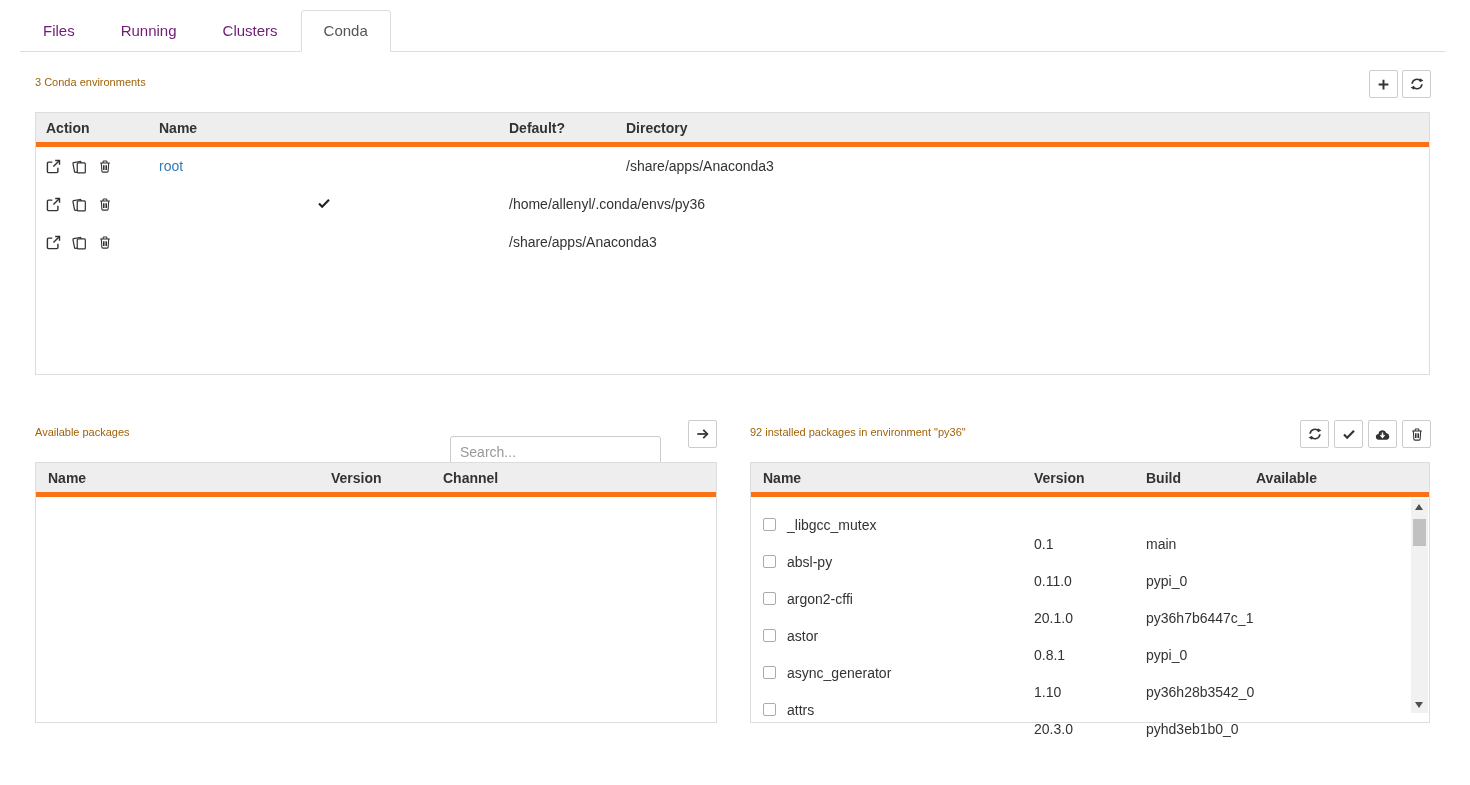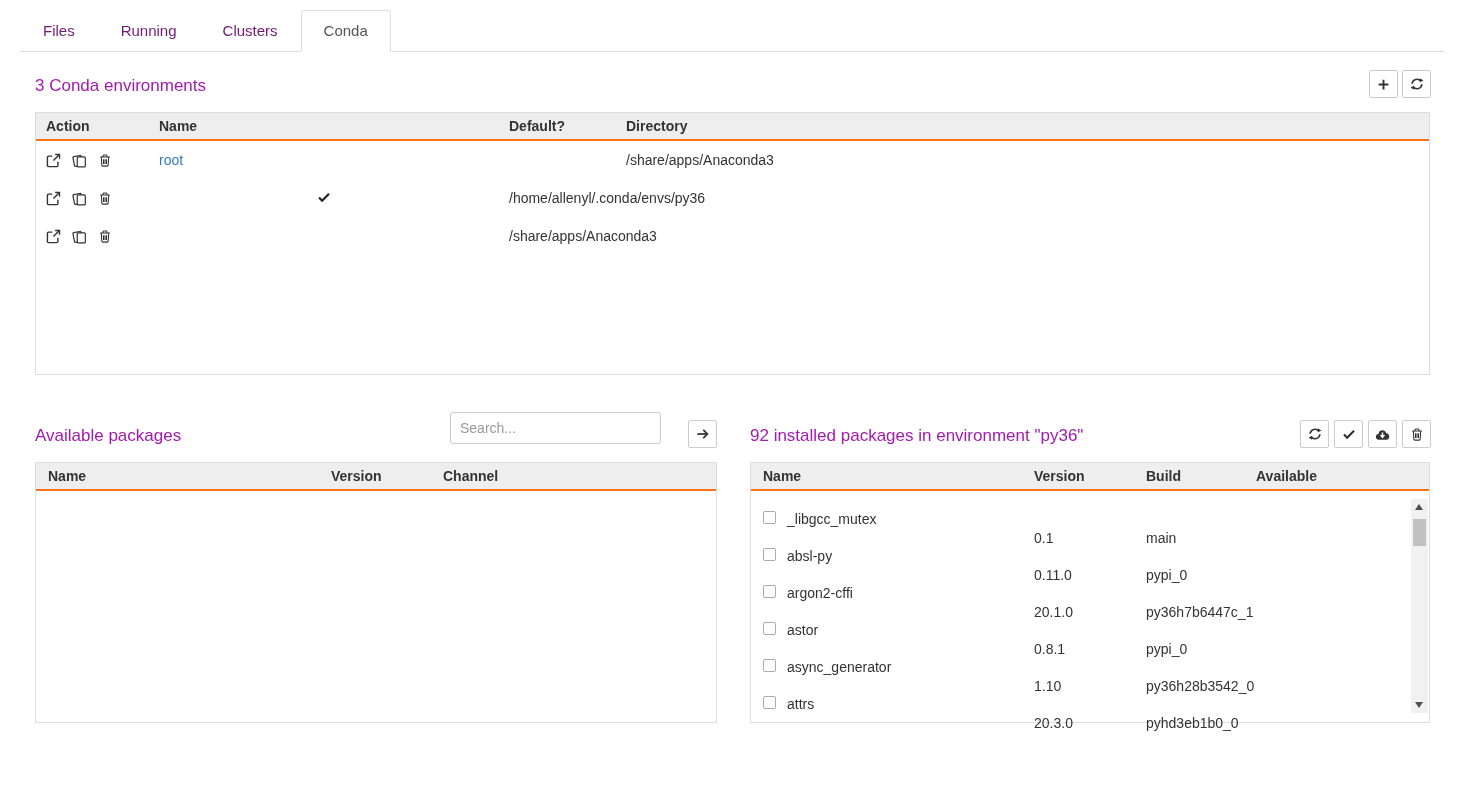--- a/index.html
+++ b/index.html
@@ -23,21 +23,21 @@
     border: 1px solid transparent; border-radius: 4px 4px 0 0;
     margin-bottom: -1px; background: transparent;
   }
   .tab.active {
     color: #555; background: #fff;
     border-color: #ddd; border-bottom-color: #fff;
     cursor: default;
   }
 
   
-  .sec-title { position: absolute; font-size: 17px; color: #a21caf; }
+  .sec-title { position: absolute; font-size: 11px; color: #a16207; }
   #env-title   { left: 35px;  top: 76px; }
   #avail-title { left: 35px;  top: 426px; }
   #inst-title  { left: 750px; top: 426px; }
 
   .toolbar { position: absolute; display: flex; gap: 5px; }
   #env-toolbar   { left: 1369px; top: 70px;  gap: 4px; }
   #avail-toolbar { left: 688px;  top: 420px; }
   #inst-toolbar  { left: 1300px; top: 420px; }
 
   .btn {
@@ -48,52 +48,52 @@
   }
   .btn svg { display: block; }
 
   
   #env-table {
     position: absolute; left: 35px; top: 112px; width: 1395px; height: 263px;
     border: 1px solid #ddd; background: #fff;
   }
   .env-grid { display: grid; grid-template-columns: 113px 350px 117px 1fr; align-items: center; }
   .thead {
-    height: 28px; background: #eee; border-bottom: 2px solid #f97316;
+    height: 34px; background: #eee; border-bottom: 5px solid #f97316;
     font-weight: bold; color: #333;
   }
   .thead span { padding-left: 10px; }
   .env-row { height: 38px; }
   .env-actions { padding-left: 10px; display: flex; gap: 11px; align-items: center; }
   .action-icon { cursor: pointer; color: #333; display: inline-flex; }
   .env-name { padding-left: 10px; }
   .env-name a { color: #337ab7; text-decoration: none; cursor: pointer; }
   .env-default { display: flex; justify-content: center; color: #222; }
   .env-dir { padding-left: 10px; }
 
   
   #search {
-    position: absolute; left: 450px; top: 412px; width: 211px; height: 27px;
+    position: absolute; left: 450px; top: 436px; width: 211px; height: 27px;
     border: 1px solid #ccc; border-radius: 3px; padding: 15px 9px;
     font-family: inherit; font-size: 14px; color: #555; outline: none;
   }
   #search::placeholder { color: #999; }
 
   
   .pkg-table {
     position: absolute; top: 462px; height: 261px;
     border: 1px solid #ddd; background: #fff;
   }
   #avail-table { left: 35px; width: 682px; }
   #inst-table  { left: 750px; width: 680px; }
   .avail-grid { display: grid; grid-template-columns: 283px 112px 1fr; align-items: center; }
   .inst-grid  { display: grid; grid-template-columns: 271px 112px 110px 1fr; align-items: center; }
   .pkg-table .thead span { padding-left: 12px; }
   .pkg-row { height: 37px; }
-  .pkg-name { padding-left: 12px; display: flex; gap: 11px; }
+  .pkg-name { padding-left: 12px; display: flex; align-items: center; gap: 11px; }
   .checkbox {
     width: 13px; height: 13px; flex: none;
     border: 1px solid #ababab; border-radius: 2px; background: #fff; cursor: pointer;
   }
   .pkg-cell { padding-left: 12px; margin-top: 39px; }
 
   
   .scrollbar {
     position: absolute; top: 36px; right: 1px; width: 17px; height: 214px;
     background: #f1f1f1;

